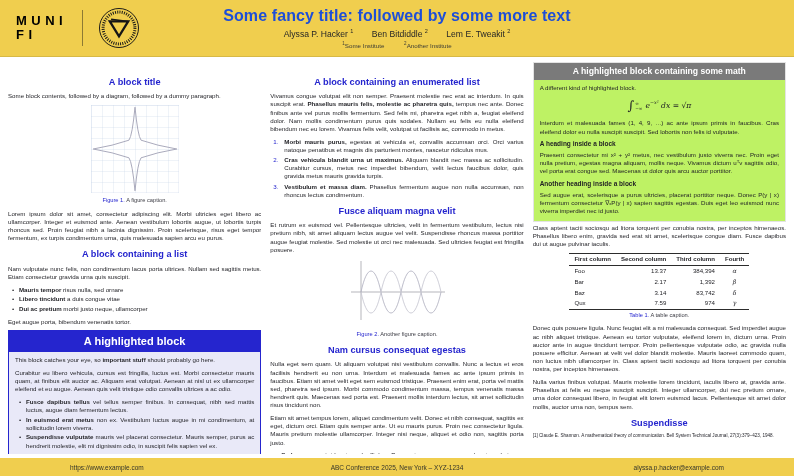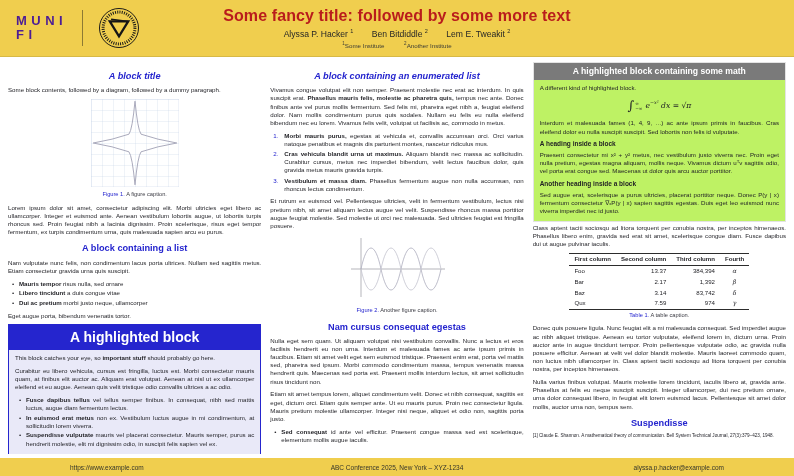--- a/index.html
+++ b/index.html
@@ -10,54 +10,54 @@
   }
   .poster { width:794px; height:476px; display:flex; flex-direction:column; position:relative; }
 
   
   .header {
     height:57px; background:#F0CE4E; flex:0 0 auto; position:relative;
     display:flex; align-items:center; padding:0 16px;
     border-bottom:1px solid rgba(0,0,0,0.10);
   }
   .logo-wrap { display:flex; align-items:center; gap:10px; z-index:2; }
-  .muni-text { font-weight:700; font-size:13px; letter-spacing:4.5px; line-height:1.05; color:#4c1d95; white-space:pre; }
+  .muni-text { font-weight:700; font-size:13px; letter-spacing:4.5px; line-height:1.05; color:#000000; white-space:pre; }
   .header-divider { width:1px; height:36px; background:rgba(20,20,20,0.45); margin:0 5px; }
   .title-block { position:absolute; left:0; right:0; top:7px; text-align:center; z-index:1; }
-  .poster-title { font-size:16px; font-weight:700; color:#b91c1c; letter-spacing:0.1px; }
+  .poster-title { font-size:16px; font-weight:700; color:#1d4ed8; letter-spacing:0.1px; }
   .authors { margin-top:3px; font-size:8.6px; color:#262626; }
   .authors .author { margin:0 8px; }
   .authors sup { font-size:5.5px; }
   .institutes { margin-top:2px; font-size:6.2px; color:#3c3c34; }
   .institutes .inst { margin:0 9px; }
   .institutes sup { font-size:4.5px; }
 
   
   .bodyarea { flex:1 1 auto; display:flex; gap:9px; padding:5px 8px 2px; overflow:hidden; }
   .col { flex:1 1 0; overflow:hidden; font-size:6.15px; line-height:1.33; text-align:justify; }
   .block-heading { font-size:9.2px; color:#2525CE; text-align:center; font-weight:700; margin:6px 0 4px; }
-  .block-heading.first { margin-top:8px;font-style:italic; }
+  .block-heading.first { margin-top:14px; }
   p { margin:0 0 4.5px; }
   b { font-weight:700; }
 
   ul.bullets { list-style:none; margin:0 0 4.5px; padding-left:11px; text-align:justify; }
   ul.bullets > li { position:relative; margin-bottom:1.5px; }
   ul.bullets > li::before { content:"•"; position:absolute; left:-7px; color:#1f1f24; }
 
   ol.enum { list-style:none; counter-reset:it; margin:0 0 4.5px; padding-left:14px; }
   ol.enum > li { counter-increment:it; position:relative; margin-bottom:2px; }
   ol.enum > li::before { content:counter(it) "."; color:#2525CE; position:absolute; left:-11px; }
 
   .figure { text-align:center; margin:3px 0 2px; }
   .figcaption { text-align:center; font-size:5.7px; color:#3c3c44; margin:0 0 5px; }
   .figlabel { color:#2525CE; }
 
   
   .hl-block { border:1px solid #2525CE; background:#E9E9F8; margin-top:3px; }
-  .hl-title { background:#2525CE; color:#ffffff; font-weight:700; font-size:14px; text-align:center; padding:3px 0; }
+  .hl-title { background:#2525CE; color:#ffffff; font-weight:700; font-size:11px; text-align:center; padding:3px 0; }
   .hl-body { padding:4px 6px 1px; }
 
   
   .gray-block { background:#bef264; border:0.5px solid #e3e3e3; margin-bottom:2px; }
   .gray-title { background:#7A7A7A; color:#ffffff; font-weight:700; font-size:8.6px; text-align:center; padding:3px 0; }
   .gray-body { padding:4px 6px 1px; }
   .inblock-heading { font-size:6.5px; font-weight:700; margin:3px 0 2px; text-align:left; }
 
   .math-row { text-align:center; margin:3px 0 5px; font-family:"DejaVu Serif", serif; font-style:italic; font-size:7.6px; color:#1f1f24; }
   .math-row .int { font-size:13px; font-style:normal; vertical-align:middle; }
@@ -159,20 +159,21 @@
 
     <div class="col">
       <div class="block-heading first">A block containing an enumerated list</div>
       <p><span>Vivamus congue volutpat elit non semper. Praesent molestie nec erat ac interdum. In quis suscipit erat. </span><b>Phasellus mauris felis, molestie ac pharetra quis,</b><span> tempus nec ante. Donec finibus ante vel purus mollis fermentum. Sed felis mi, pharetra eget nibh a, feugiat eleifend dolor. Nam mollis condimentum purus quis sodales. Nullam eu felis eu nulla eleifend bibendum nec eu lorem. Vivamus felis velit, volutpat ut facilisis ac, commodo in metus.</span></p>
       <ol class="enum">
         <li><b>Morbi mauris purus,</b><span> egestas at vehicula et, convallis accumsan orci. Orci varius natoque penatibus et magnis dis parturient montes, nascetur ridiculus mus.</span></li>
         <li><b>Cras vehicula blandit urna ut maximus.</b><span> Aliquam blandit nec massa ac sollicitudin. Curabitur cursus, metus nec imperdiet bibendum, velit lectus faucibus dolor, quis gravida metus mauris gravida turpis.</span></li>
         <li><b>Vestibulum et massa diam.</b><span> Phasellus fermentum augue non nulla accumsan, non rhoncus lectus condimentum.</span></li>
       </ol>
 
+      <div class="block-heading">Fusce aliquam magna velit</div>
       <p>Et rutrum ex euismod vel. Pellentesque ultricies, velit in fermentum vestibulum, lectus nisi pretium nibh, sit amet aliquam lectus augue vel velit. Suspendisse rhoncus massa porttitor augue feugiat molestie. Sed molestie ut orci nec malesuada. Sed ultricies feugiat est fringilla posuere.</p>
       <div class="figure">
         <svg width="104" height="68" viewBox="0 0 104 68">
           <path d="M16 3 V62" stroke="#97979f" stroke-width="0.7" fill="none"></path>
           <path d="M6 34 H100" stroke="#97979f" stroke-width="0.7" fill="none"></path>
           <path d="M16 34 C22 6, 30 6, 36 34 C42 62, 50 62, 56 34 C62 6, 70 6, 76 34 C82 62, 90 62, 96 34" fill="none" stroke="#b6b6c4" stroke-width="0.9"></path>
           <path d="M16 34 C22 62, 30 62, 36 34 C42 6, 50 6, 56 34 C62 62, 70 62, 76 34 C82 6, 90 6, 96 34" fill="none" stroke="#c9c9d4" stroke-width="0.9"></path>
         </svg>
       </div>
       <div class="figcaption"><span class="figlabel">Figure 2.</span><span> Another figure caption.</span></div>

